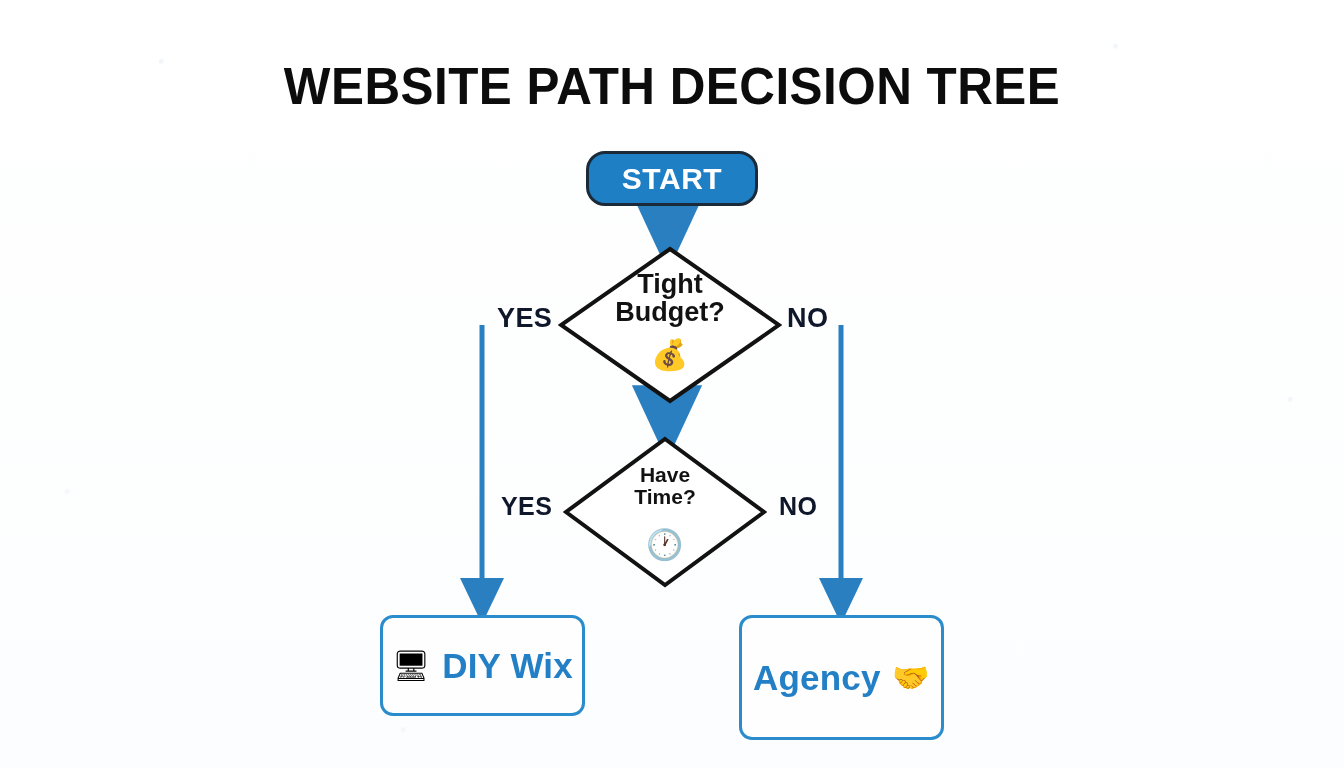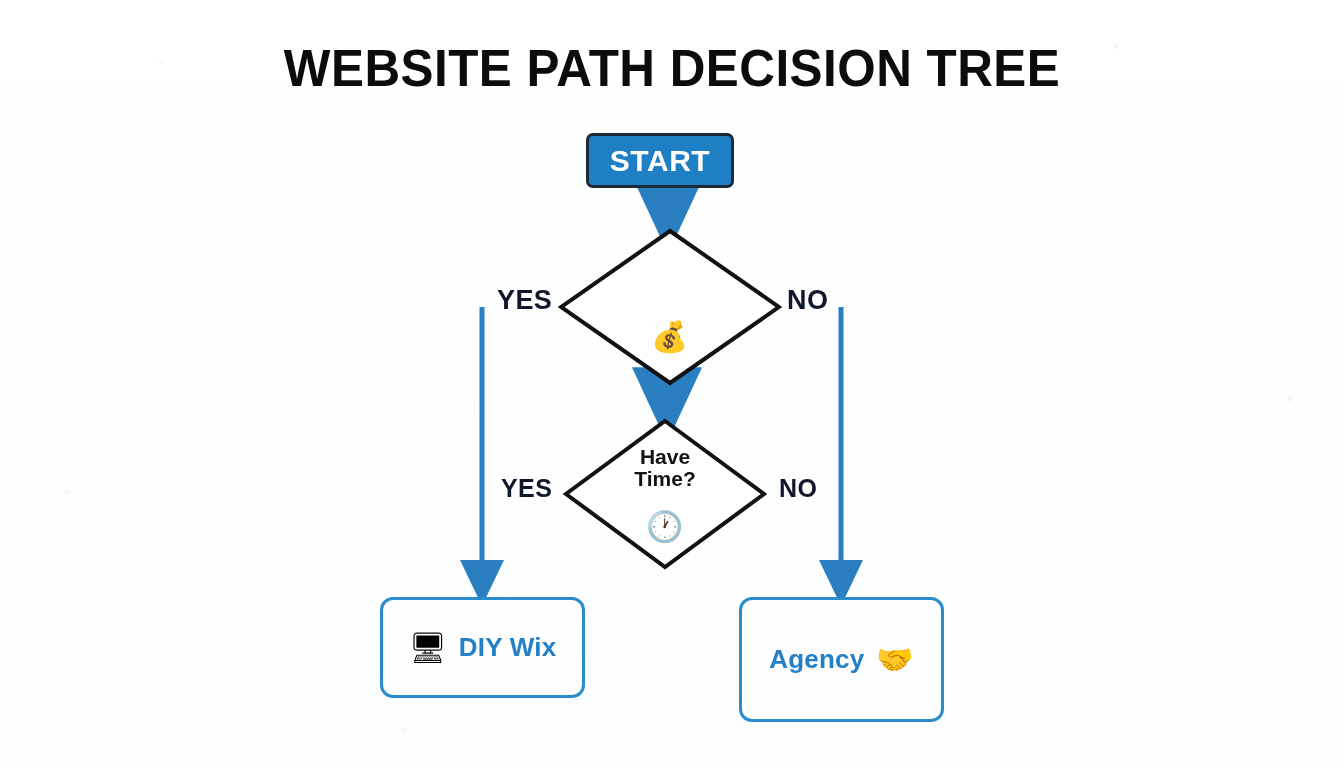--- a/index.html
+++ b/index.html
@@ -25,20 +25,21 @@
       radial-gradient(circle at 5% 64%, rgba(236,241,246,0.45) 0 2px, rgba(0,0,0,0) 3px),
       radial-gradient(circle at 96% 52%, rgba(233,239,246,0.5) 0 2px, rgba(0,0,0,0) 3px),
       radial-gradient(circle at 30% 95%, rgba(236,241,247,0.45) 0 2px, rgba(0,0,0,0) 3px),
       linear-gradient(180deg, #ffffff 0%, #fcfdfe 100%);
     pointer-events: none;
   }
 
   .canvas {
     position: absolute;
     inset: 0;
+    margin-top: 18px;
   }
 
   
   #diagram-title {
     position: absolute;
     left: 0;
     top: 38px;
     width: 1344px;
     text-align: center;
     font-family: "Liberation Sans", sans-serif;
@@ -48,25 +49,25 @@
     color: #0c0c0c;
     transform: scaleX(0.95);
     white-space: nowrap;
   }
 
   
   #start-node {
     position: absolute;
     left: 586px;
     top: 133px;
-    width: 148px;
+    width: 172px;
     height: 55px;
     background: #1f7fc4;
     border: 3px solid #1b2a38;
-    border-radius: 7px;
+    border-radius: 19px;
     box-sizing: border-box;
     display: flex;
     align-items: center;
     justify-content: center;
     color: #ffffff;
     font-weight: bold;
     font-size: 30px;
     letter-spacing: 0.5px;
   }
 
@@ -146,21 +147,21 @@
     border-radius: 13px;
     box-sizing: border-box;
     display: flex;
     align-items: center;
     justify-content: center;
     gap: 12px;
   }
   .outcome-text {
     color: #2380c6;
     font-weight: bold;
-    font-size: 26px;
+    font-size: 35px;
     letter-spacing: 0.2px;
   }
   .outcome-emoji {
     font-size: 30px;
     line-height: 1;
   }
   #outcome-diy {
     left: 380px;
     top: 597px;
     width: 205px;
@@ -212,20 +213,22 @@
   </svg>
 
   <div id="start-node">
     <span>START</span>
   </div>
 
   <div id="decision-budget" class="diamond-wrap">
     <svg class="diamond-shape" viewBox="0 0 224 158" preserveAspectRatio="none" xmlns="http://www.w3.org/2000/svg">
       <polygon points="112,3 221,79 112,155 3,79" fill="#ffffff" stroke="#121212" stroke-width="4" vector-effect="non-scaling-stroke"></polygon>
     </svg>
+    <div class="diamond-label">Tight
+Budget?</div>
     <div class="diamond-emoji">💰</div>
   </div>
 
   <div id="decision-time" class="diamond-wrap">
     <svg class="diamond-shape" viewBox="0 0 204 152" preserveAspectRatio="none" xmlns="http://www.w3.org/2000/svg">
       <polygon points="102,3 201,76 102,149 3,76" fill="#ffffff" stroke="#121212" stroke-width="4" vector-effect="non-scaling-stroke"></polygon>
     </svg>
     <div class="diamond-label">Have
 Time?</div>
     <div class="diamond-emoji">🕐</div>

